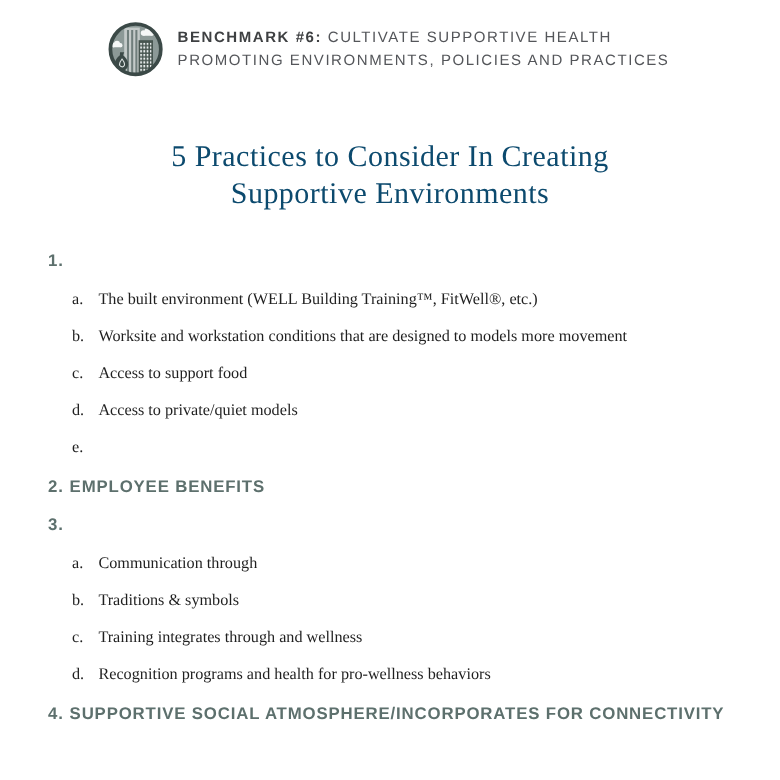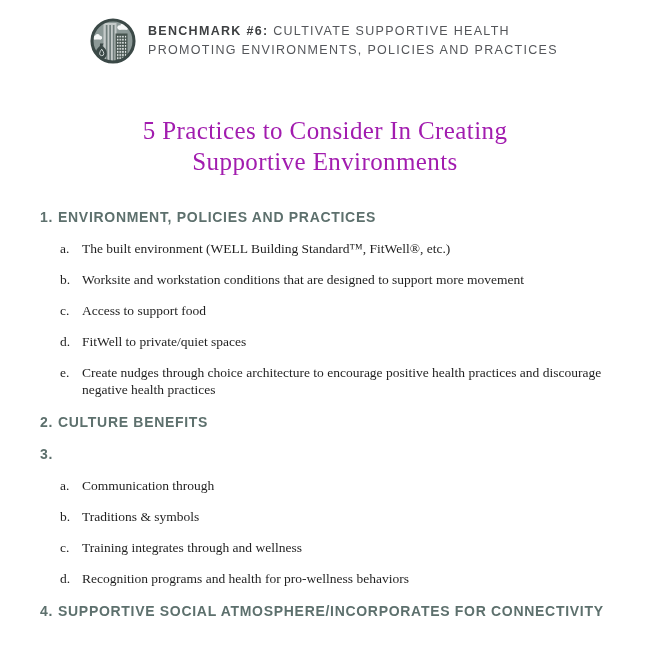--- a/index.html
+++ b/index.html
@@ -34,21 +34,21 @@
 
   
   .title {
     margin: 50px 0 0 0;
     text-align: center;
     font-family: "Liberation Serif", serif;
     font-weight: normal;
     font-size: 25px;
     line-height: 31px;
     letter-spacing: 0.4px;
-    color: #a21caf;
+    color: #0c4a6e;
     white-space: pre-line;
   }
 
   
   .list { margin: 32px 0 0 40px; }
   .practice-heading {
     display: flex;
     margin: 16px 0 15px 0;
     color: #5d706d;
     font-weight: bold;
@@ -122,47 +122,44 @@
 PROMOTING ENVIRONMENTS, POLICIES AND PRACTICES</span></p>
   </header>
 
   <h1 class="title">5 Practices to Consider In Creating
 Supportive Environments</h1>
 
   <div class="list">
 
     <div class="practice-heading">
       <span class="num">1.</span>
-      <span class="txt">ENVIRONMENT, POLICIES AND PRACTICES</span>
     </div>
     <div class="sub-item">
       <span class="letter">a.</span>
-      <span class="txt">The built environment (WELL Building Standard™, FitWell®, etc.)</span>
+      <span class="txt">The built environment (WELL Building Training™, FitWell®, etc.)</span>
     </div>
     <div class="sub-item">
       <span class="letter">b.</span>
-      <span class="txt">Worksite and workstation conditions that are designed to support more movement</span>
+      <span class="txt">Worksite and workstation conditions that are designed to models more movement</span>
     </div>
     <div class="sub-item">
       <span class="letter">c.</span>
       <span class="txt">Access to support food</span>
     </div>
     <div class="sub-item">
       <span class="letter">d.</span>
-      <span class="txt">FitWell to private/quiet spaces</span>
+      <span class="txt">Access to private/quiet models</span>
     </div>
     <div class="sub-item">
       <span class="letter">e.</span>
-      <span class="txt">Create nudges through choice architecture to encourage positive health practices and discourage
-negative health practices</span>
     </div>
 
     <div class="practice-heading">
       <span class="num">2.</span>
-      <span class="txt">CULTURE BENEFITS</span>
+      <span class="txt">EMPLOYEE BENEFITS</span>
     </div>
 
     <div class="practice-heading">
       <span class="num">3.</span>
     </div>
     <div class="sub-item">
       <span class="letter">a.</span>
       <span class="txt">Communication through</span>
     </div>
     <div class="sub-item">

